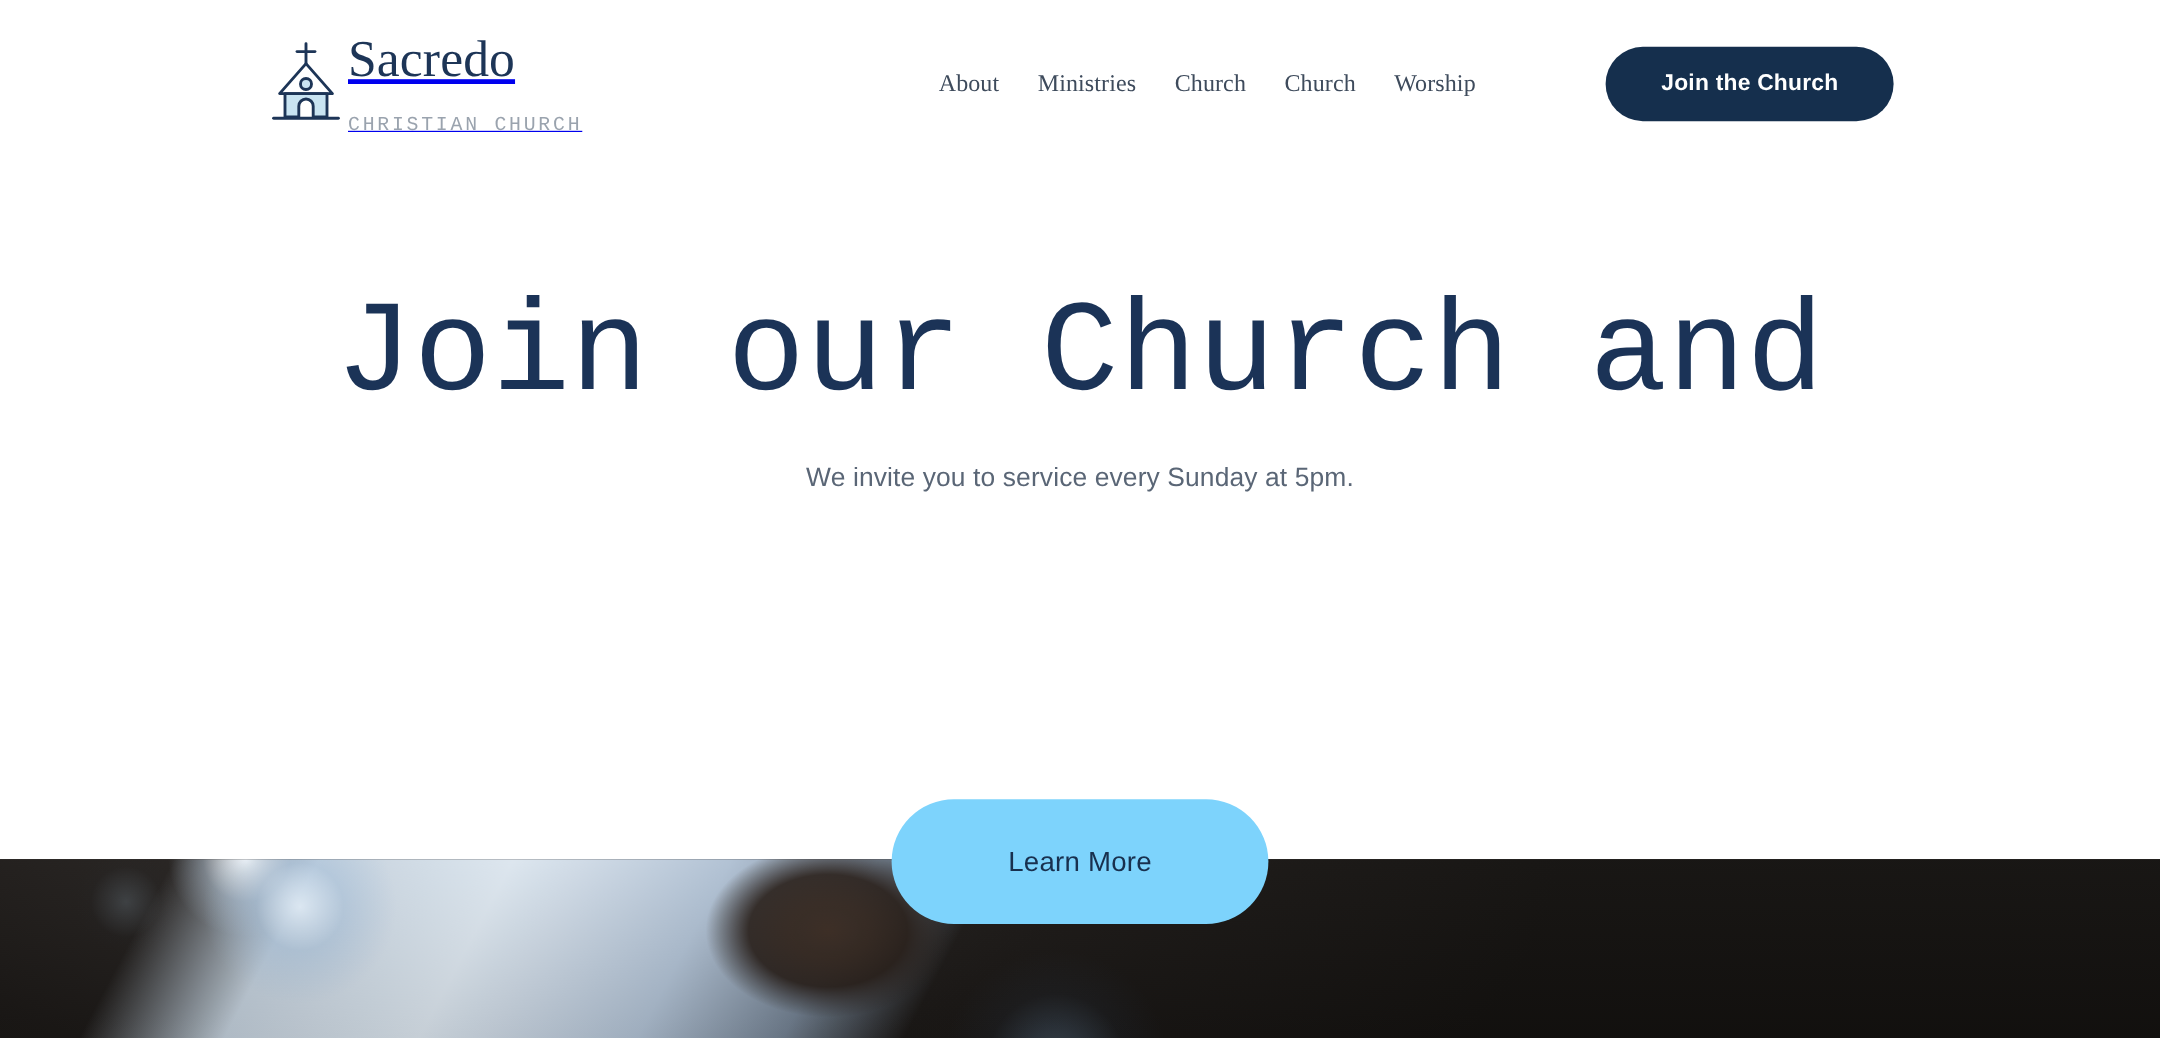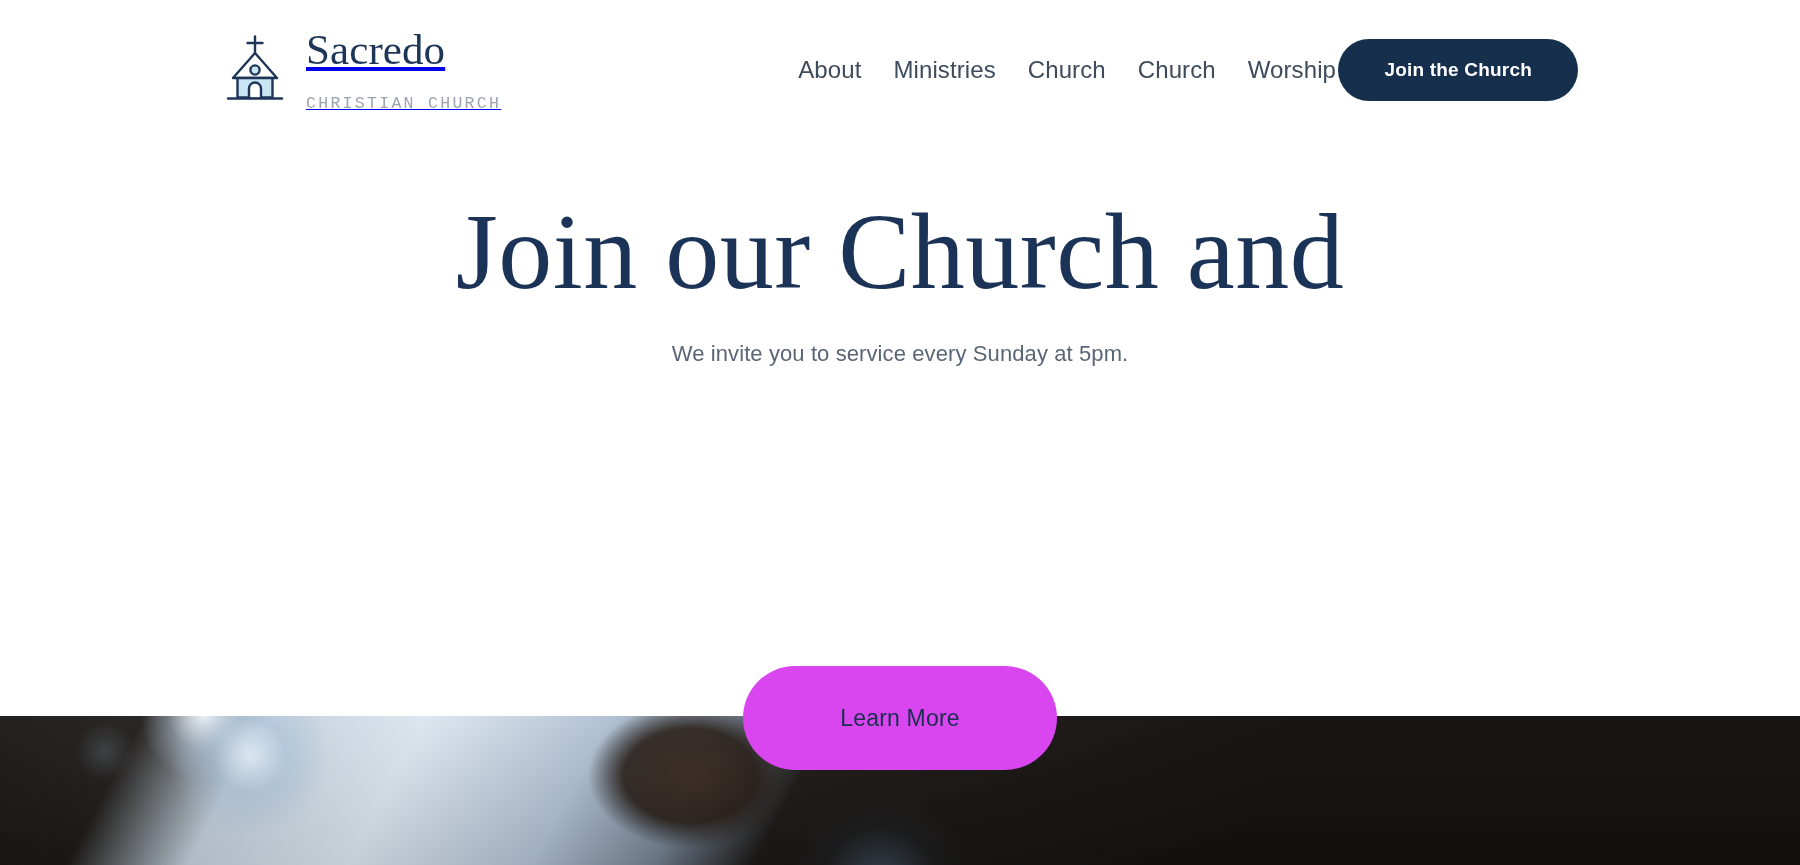--- a/index.html
+++ b/index.html
@@ -30,21 +30,21 @@
     height:140px;
     display:flex;
     align-items:center;
     padding:0 222px 0 222px;
     z-index:30;
   }
 
   .brand {
     display:flex;
     align-items:center;
-    gap:18px;
+    gap:2px;
     cursor:pointer;
     flex:0 0 auto;
   }
 
   .brand-mark {
     width:66px;
     height:74px;
     display:block;
     flex:0 0 auto;
   }
@@ -70,27 +70,28 @@
   }
 
   .main-nav {
     display:flex;
     align-items:center;
     gap:28px;
     margin-left:295px;
   }
 
   .nav-link {
-    font-size:24px;
+    font-size:20px;
     color:#3e4b5c;
     text-decoration:none;
     cursor:pointer;
     white-space:nowrap;
     padding:4px 2px;
     letter-spacing:0.1px;
+    font-family:Liberation Serif, serif;
   }
 
   .cta-join {
     margin-left:auto;
     background:#152f4d;
     color:#ffffff;
     font-size:19px;
     font-weight:700;
     border:none;
     border-radius:40px;
@@ -108,27 +109,27 @@
   .hero {
     position:absolute;
     top:140px; left:0;
     width:1800px;
     height:585px;
     text-align:center;
     z-index:10;
   }
 
   .hero-title {
-    font-family:Liberation Serif, serif;
+    font-family:Liberation Mono, monospace;
     font-weight:400;
     font-size:108px;
     line-height:1.04;
     color:#1b3357;
     letter-spacing:0.5px;
-    margin-top:56px;
+    margin-top:100px;
   }
   .hero-title-line { display:block; }
 
   .hero-sub {
     margin-top:33px;
     font-size:22px;
     color:#5a6676;
     letter-spacing:0.1px;
   }
 
@@ -178,21 +179,21 @@
   }
 
   
   .cta-learn {
     position:absolute;
     left:50%;
     transform:translateX(-50%);
     top:666px;
     width:314px;
     height:104px;
-    background:#d946ef;
+    background:#7dd3fc;
     color:#18304e;
     border:none;
     border-radius:52px;
     font-size:23px;
     font-family:"Liberation Sans", sans-serif;
     cursor:pointer;
     z-index:40;
     letter-spacing:0.2px;
   }
 </style>

